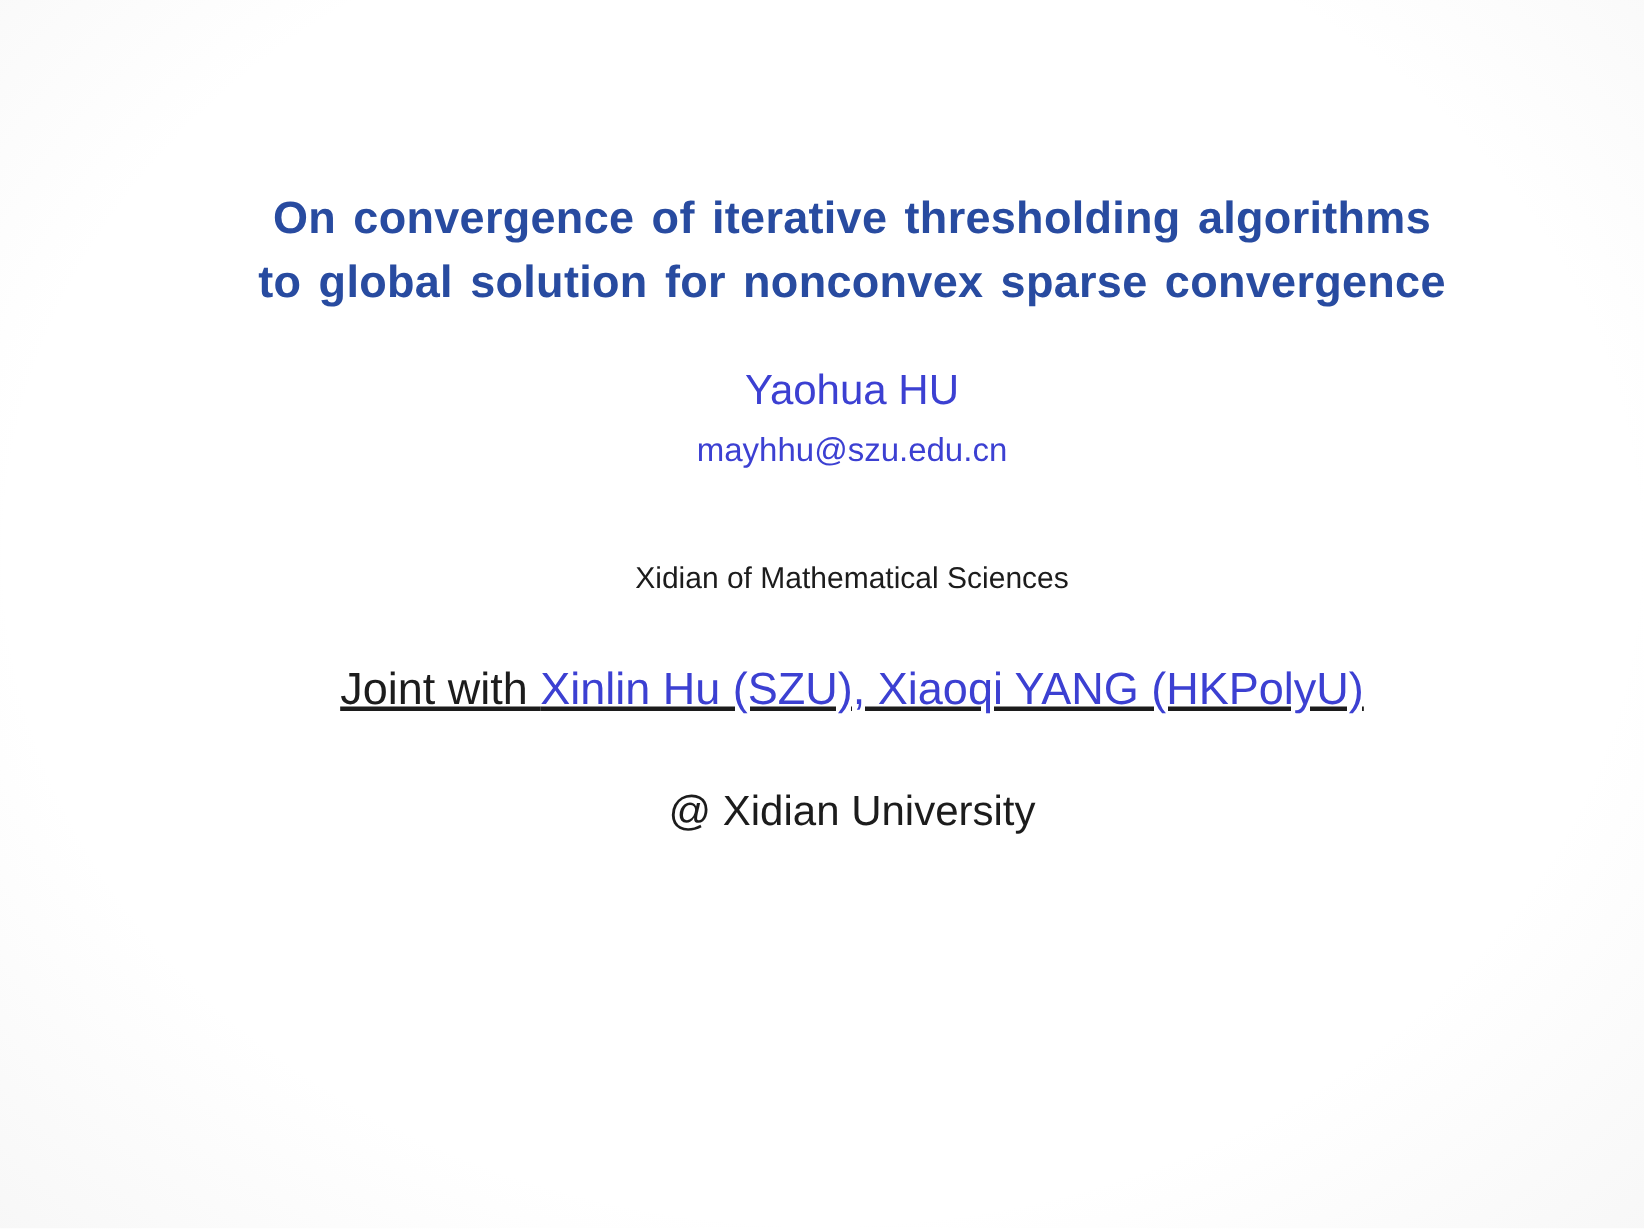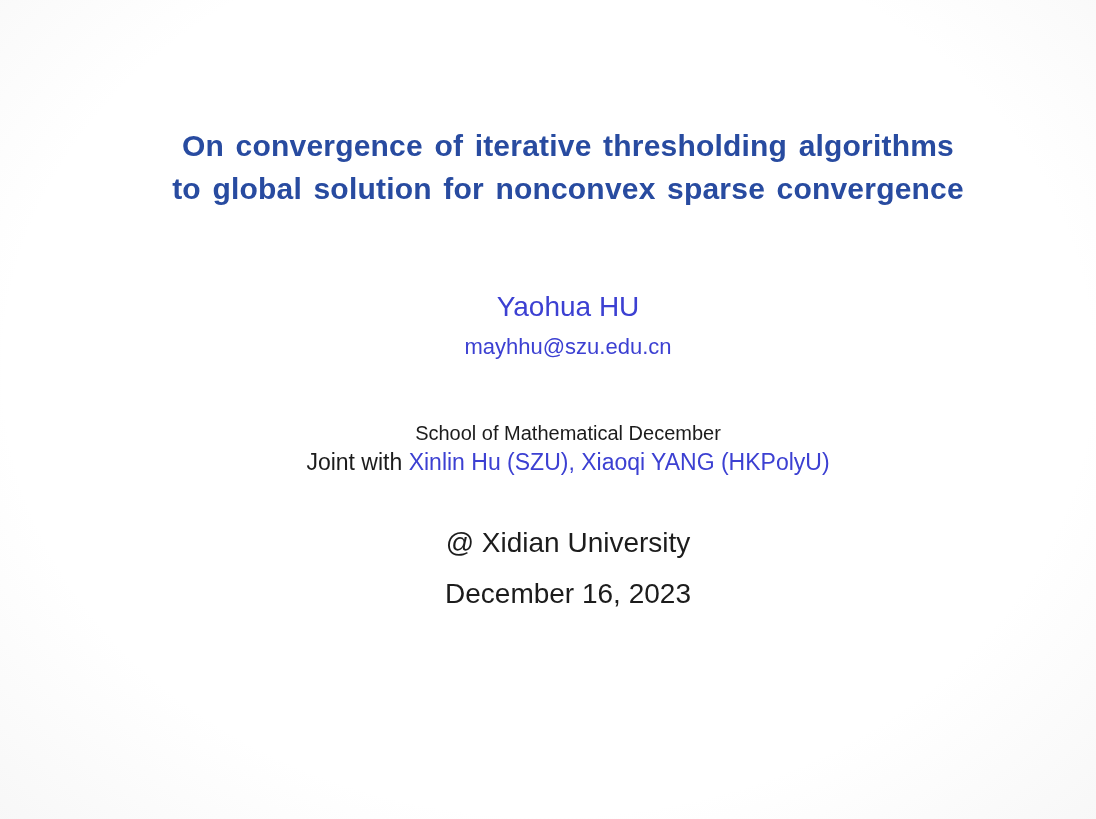--- a/index.html
+++ b/index.html
@@ -32,44 +32,46 @@
     line-height: 43px;
     color: var(--title-color, #284ba0);
     letter-spacing: 0.2px;
   }
   .title .title-line {
     display: block;
     word-spacing: 3px;
   }
 
   .author {
-    margin-top: 80px;
+    margin-top: 33px;
     font-size: 28px;
     color: var(--accent-color, #3c40d2);
     line-height: 34px;
   }
 
   .email {
     margin-top: 7px;
     font-size: 22px;
     color: var(--accent-color, #3c40d2);
     line-height: 32px;
   }
 
   .affiliation {
     margin-top: 56px;
     font-size: 20px;
     color: var(--text-color, #1c1c1c);
     line-height: 29px;
   }
 
   .joint {
-    font-size: 23px;
+    margin-top: 45px;
+    font-size: 30px;
     color: var(--text-color, #1c1c1c);
     line-height: 28px;
+    text-decoration: underline;
   }
   .joint .accent {
     color: var(--accent-color, #3c40d2);
   }
 
   .venue {
     margin-top: 50px;
     font-size: 28px;
     color: var(--text-color, #1c1c1c);
     line-height: 34px;
@@ -90,22 +92,21 @@
   <h1 class="title">
     <span class="title-line">On convergence of iterative thresholding algorithms</span>
     <span class="title-line">to global solution for nonconvex sparse convergence</span>
   </h1>
 
   <div class="author">Yaohua HU</div>
 
   <div class="email">mayhhu@szu.edu.cn</div>
 
   <div class="affiliation">
-    <div>School of Mathematical December</div>
+    <div>Xidian of Mathematical Sciences</div>
   </div>
 
   <div class="joint"><span>Joint with </span><span class="accent">Xinlin Hu (SZU), Xiaoqi YANG (HKPolyU)</span></div>
 
   <div class="venue">@ Xidian University</div>
 
-  <div class="date">December 16, 2023</div>
 
 </div>
 
 </body></html>

